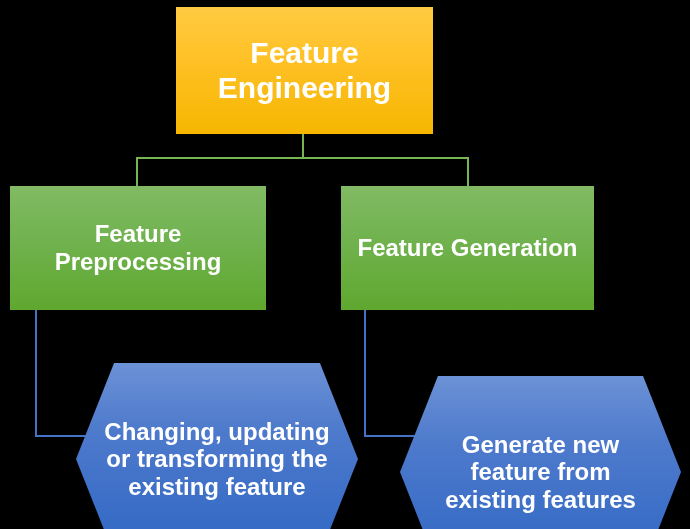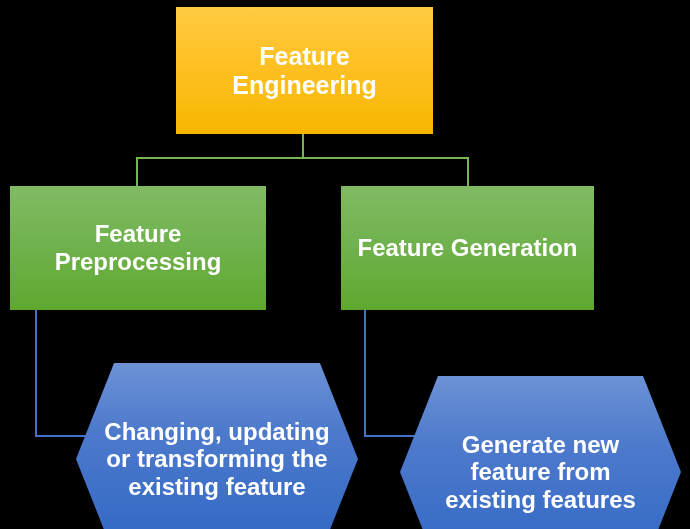--- a/index.html
+++ b/index.html
@@ -28,21 +28,21 @@
     line-height: 1.15;
     box-sizing: border-box;
   }
 
   .node-root {
     left: 176px;
     top: 7px;
     width: 257px;
     height: 127px;
     background: linear-gradient(to bottom, #FFCB42 0%, #FFC22A 35%, #F7B600 100%);
-    font-size: 25px;
+    font-size: 30px;
     padding: 0 10px;
   }
 
   .node-branch {
     height: 124px;
     background: linear-gradient(to bottom, #81BA63 0%, #72B351 40%, #5FA82F 100%);
     font-size: 24px;
     padding: 0 12px;
   }
   .node-branch-left {

